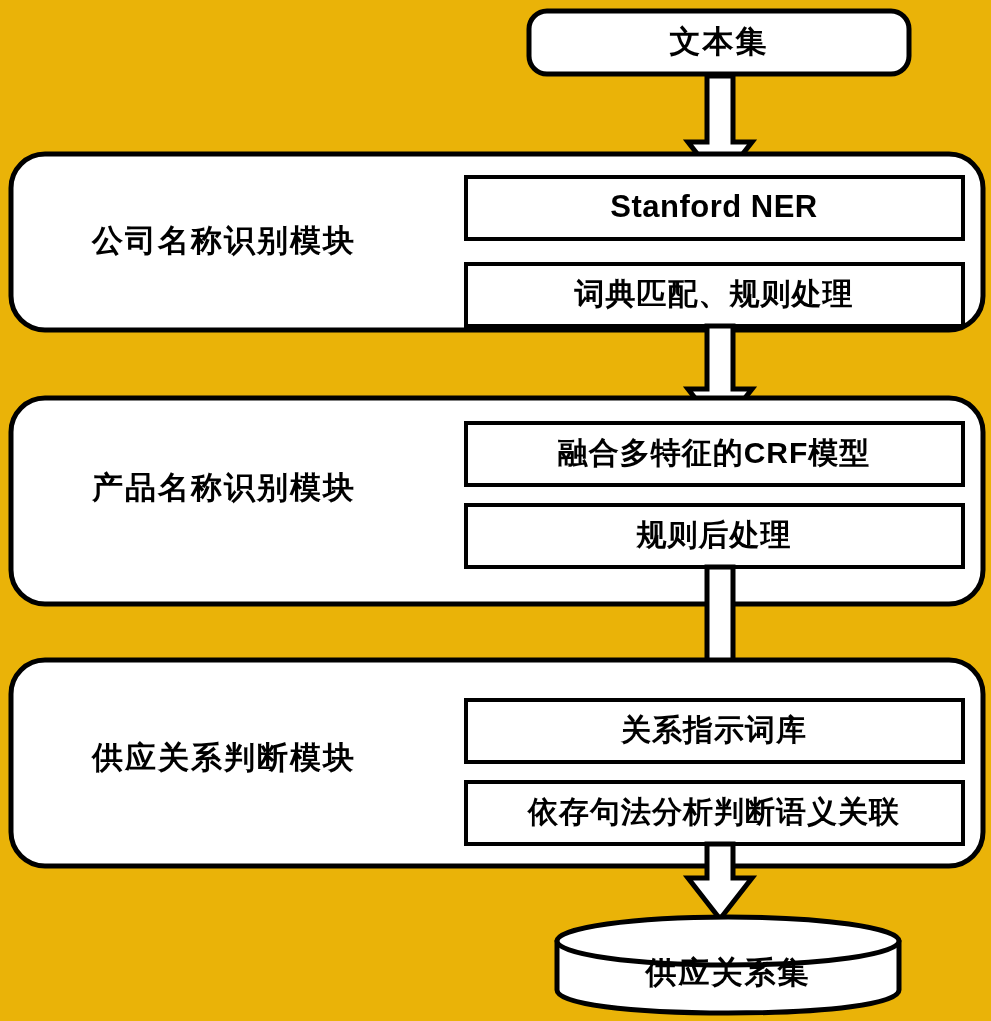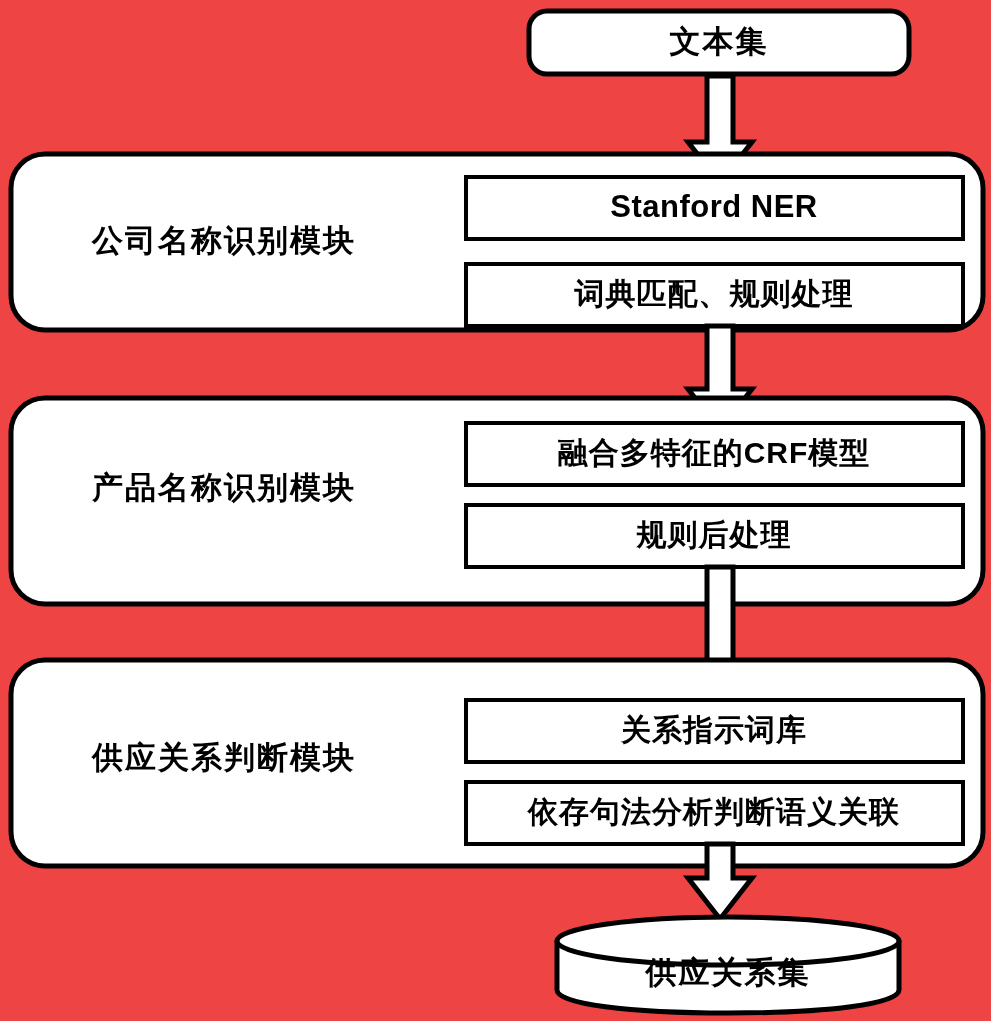--- a/index.html
+++ b/index.html
@@ -10,21 +10,21 @@
   body {
     width: 991px;
     height: 1021px;
     font-family: "Liberation Sans", "DejaVu Sans", sans-serif;
     overflow: hidden;
   }
   #diagram-root {
     position: relative;
     width: 991px;
     height: 1021px;
-    background: #ef4444;
+    background: #eab308;
   }
   svg.flow {
     display: block;
     width: 991px;
     height: 1021px;
   }
   .shape-outline {
     fill: #ffffff;
     stroke: #000000;
     stroke-width: 5;

